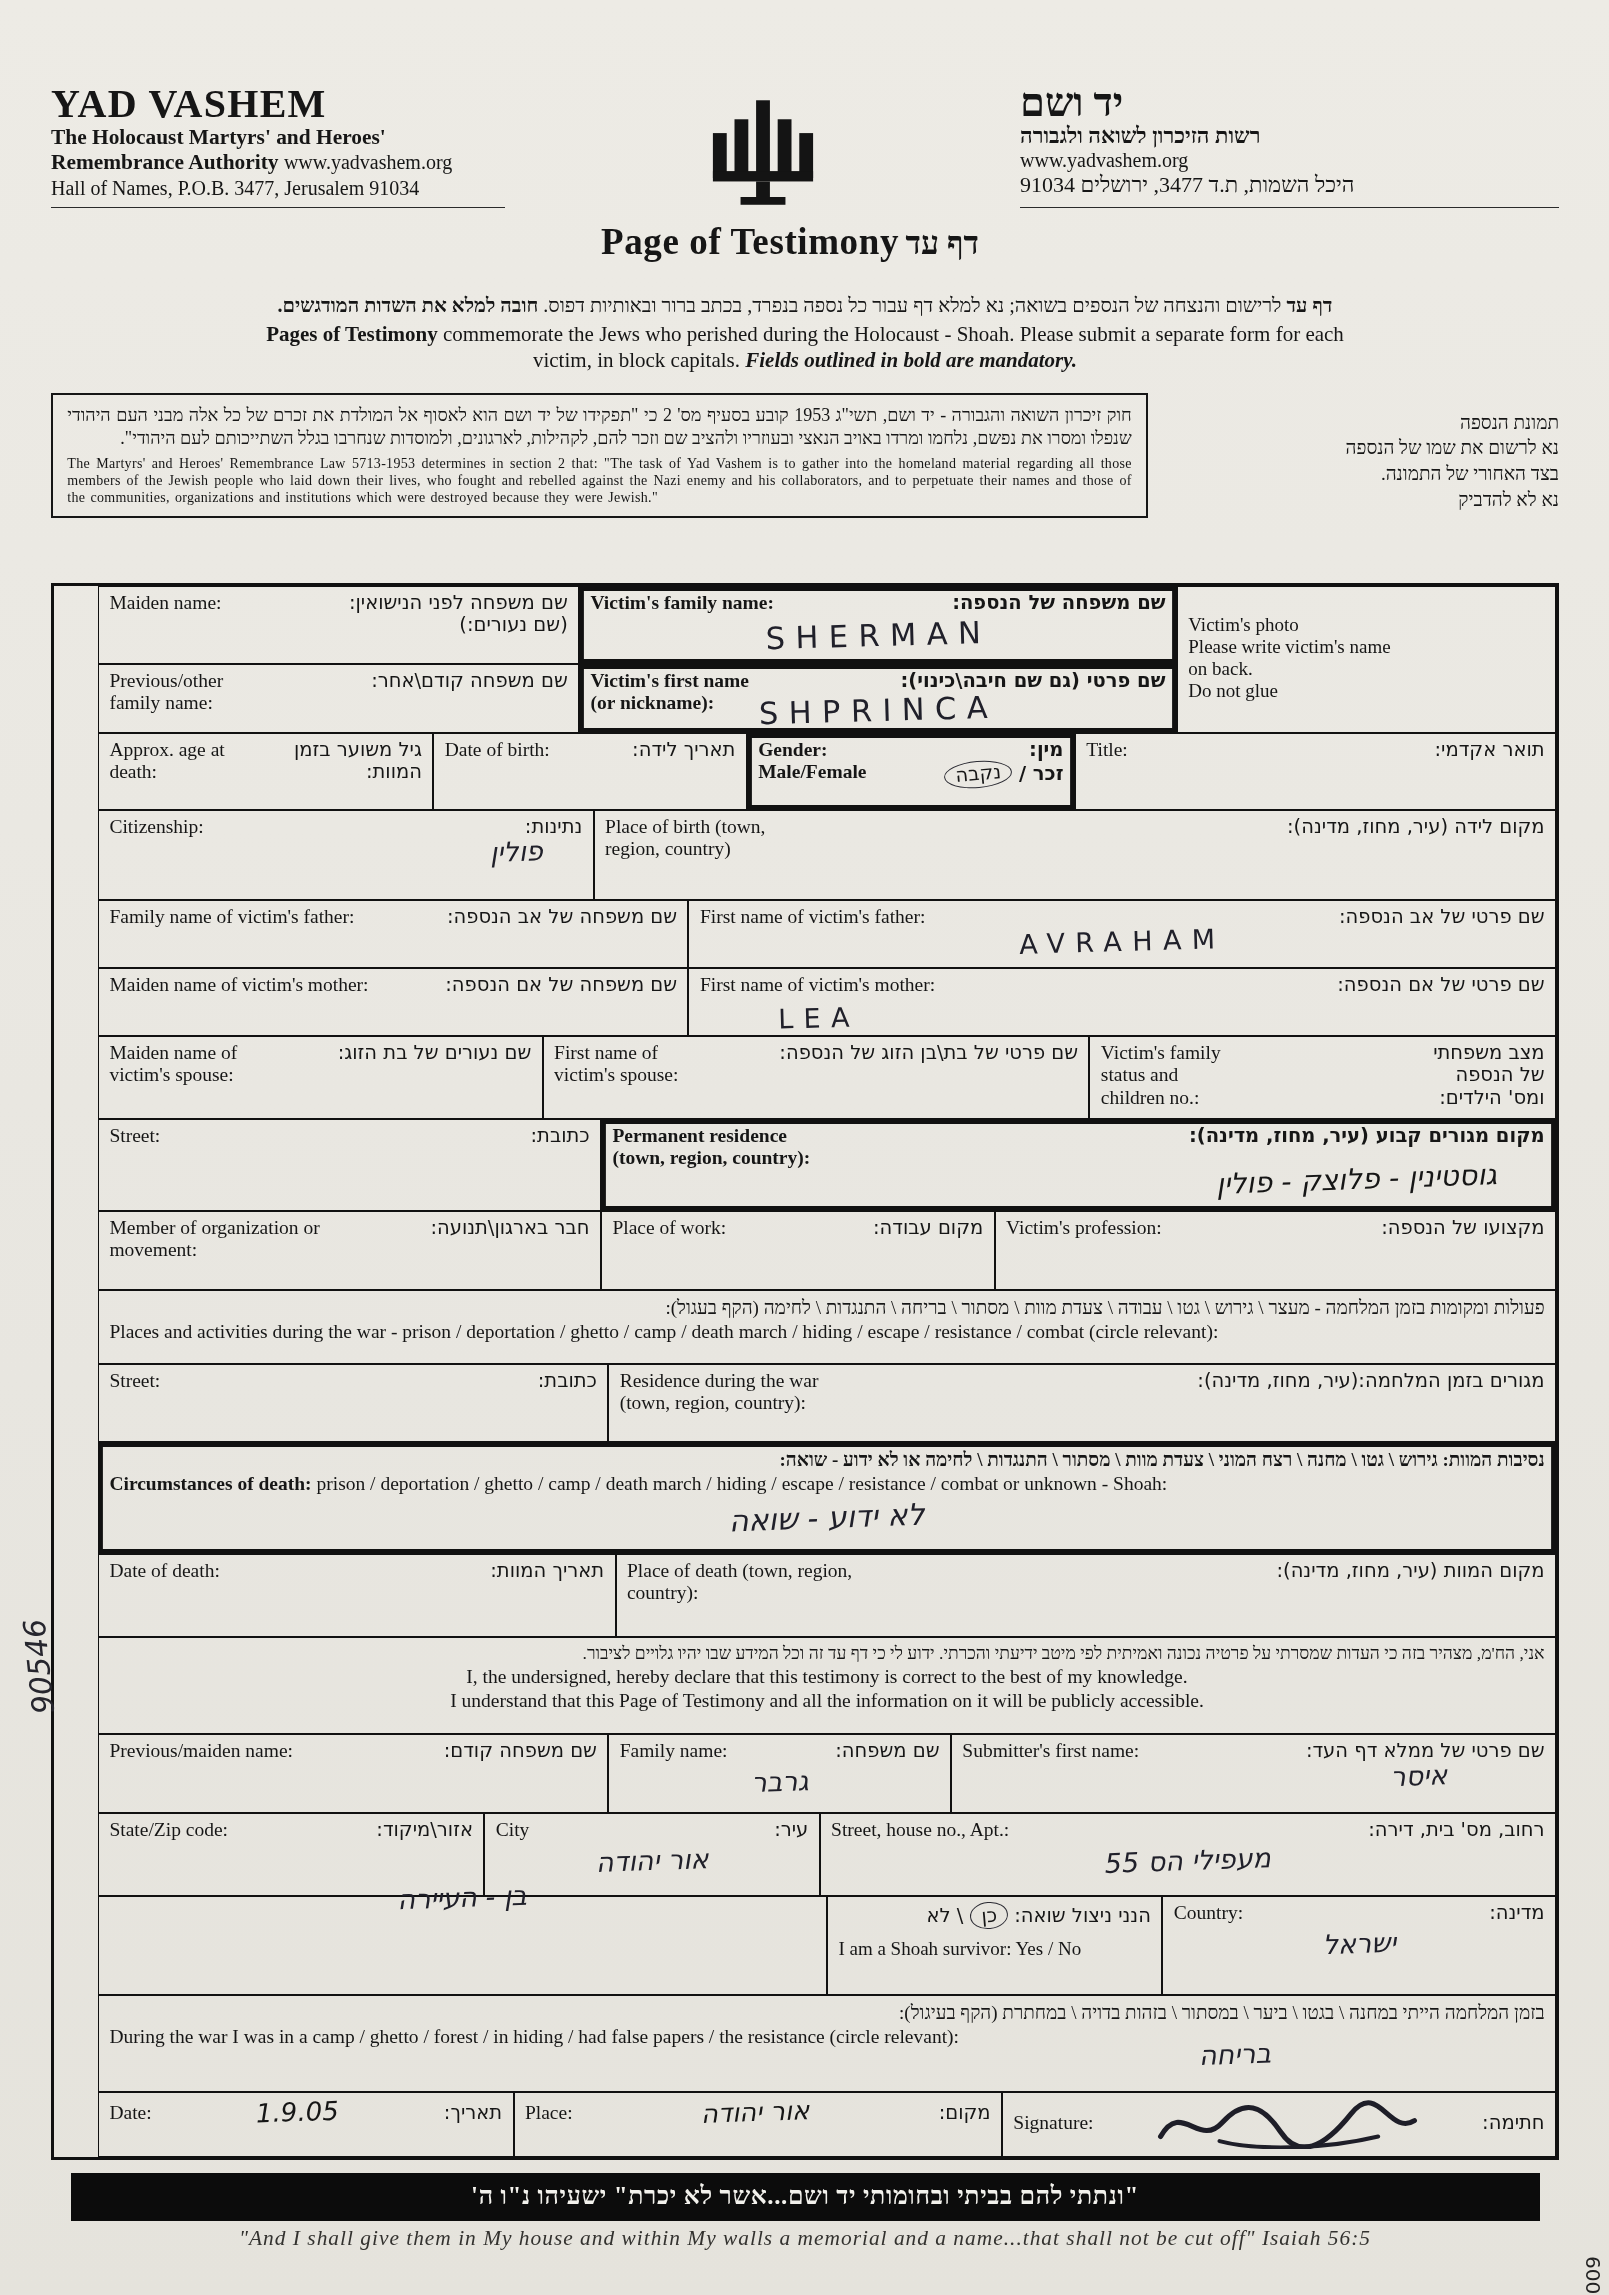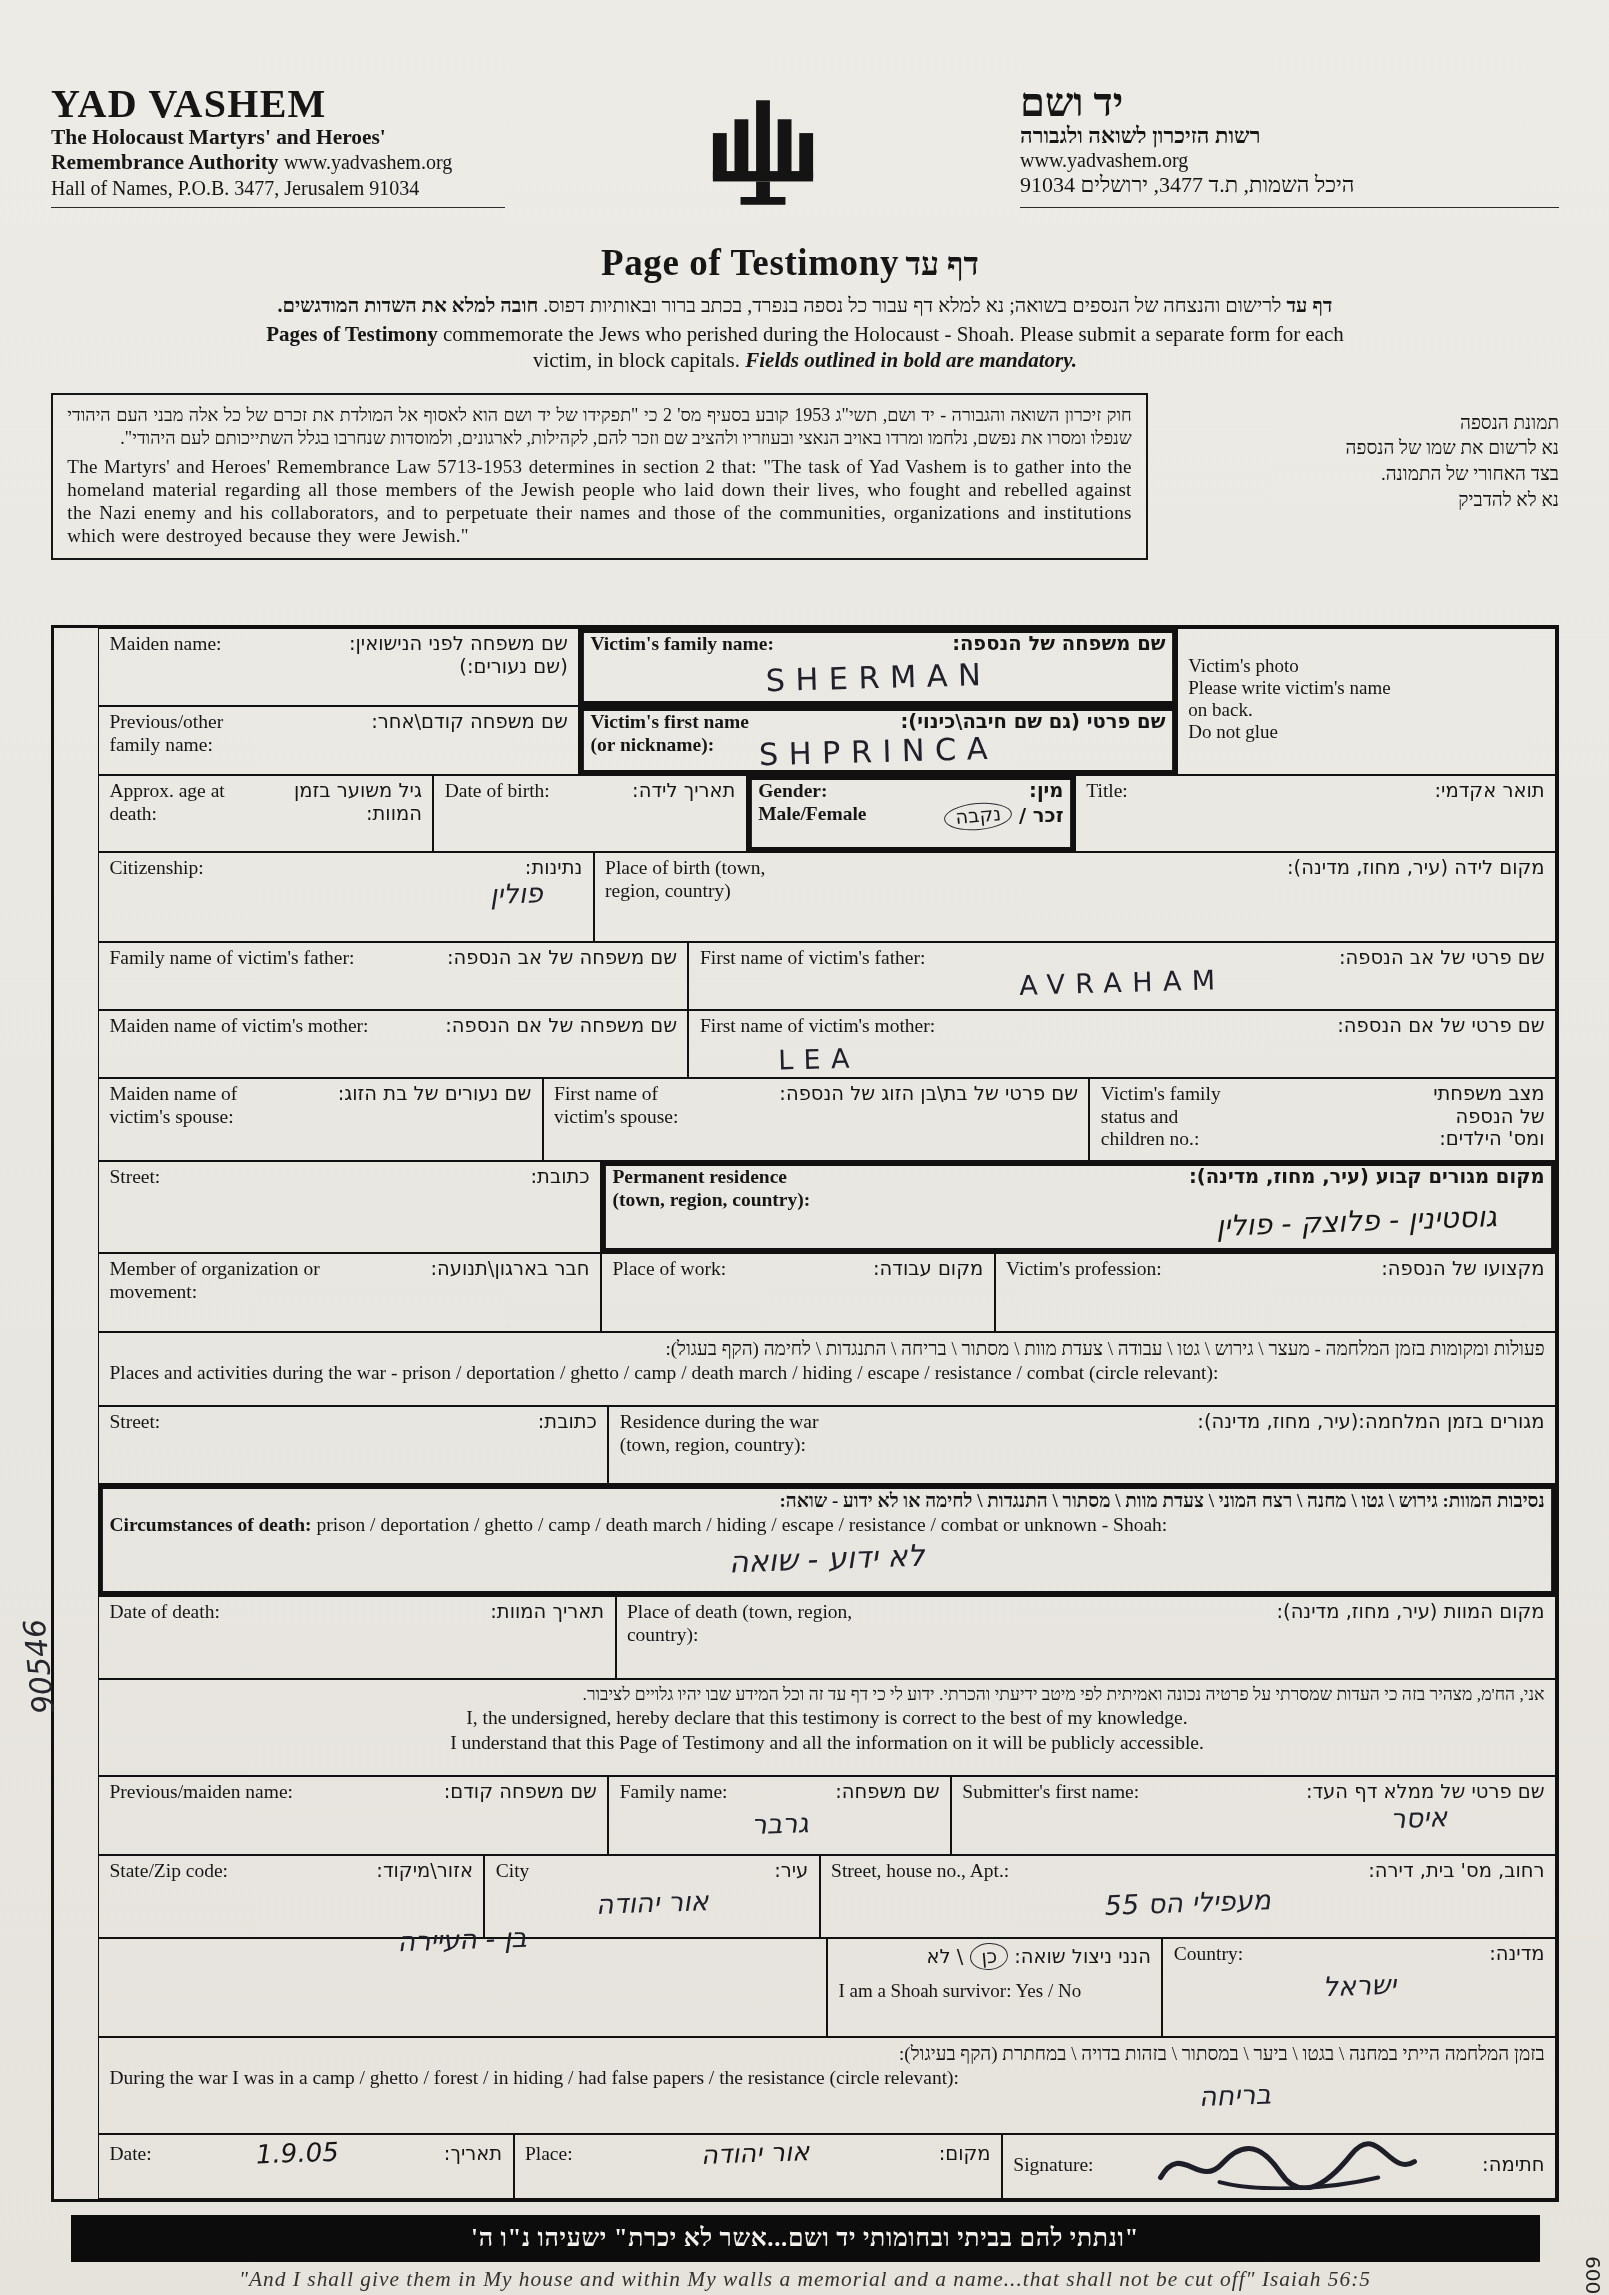--- a/index.html
+++ b/index.html
@@ -13,32 +13,32 @@
   .org-line{font-size:21.4px;font-weight:bold;line-height:1.18;}
   .org-line .norm{font-weight:normal;font-size:20px;}
   .org-addr{font-size:20px;font-weight:normal;line-height:1.2;}
   .rule{border-top:1.9px solid #2a2a2a;margin-top:7.8px;}
   .hdr-right{width:539px;text-align:left;direction:rtl;}
   .heb-name{font-size:40px;font-weight:bold;line-height:1.0;}
   .heb-line{font-size:22px;font-weight:bold;line-height:1.2;}
   .heb-url{font-size:20px;font-weight:normal;font-family:"Liberation Serif",serif;direction:ltr;}
   .logo-wrap{width:136px;display:flex;justify-content:center;padding-top:0;}
   
-  .title-row{position:absolute;top:241px;left:0;width:100%;text-align:center;}
+  .title-row{position:absolute;top:220px;left:0;width:100%;text-align:center;}
   .title-en{font-size:37px;font-weight:bold;letter-spacing:0.6px;}
   .title-he{font-size:32px;font-weight:bold;margin-right:30px;margin-left:6.5px;}
   
   .intro{margin-top:70px;text-align:center;}
   .intro-he{font-size:20px;direction:rtl;line-height:1.25;}
   .intro-en{font-size:21px;line-height:1.25;margin-top:2.6px;}
   
   .lawrow{display:flex;gap:23.4px;margin-top:19.5px;align-items:flex-start;}
   .lawbox{border:2.6px solid #161616;box-sizing:border-box;width:1097px;padding:9px 14.3px 10.4px;}
   .law-he{font-size:18px;direction:rtl;text-align:justify;margin:0 0 5.2px;line-height:1.28;}
-  .law-en{font-size:19px;text-align:justify;margin:0;line-height:1.22;letter-spacing:0.3px;word-spacing:1.3px;}
+  .law-en{font-size:14px;text-align:justify;margin:0;line-height:1.22;letter-spacing:0.3px;word-spacing:1.3px;}
   .law-photo{flex:1;direction:rtl;text-align:right;font-size:19px;line-height:1.35;padding-top:17px;}
   
   .form{border:3.2px solid #111;margin-top:65px;padding-left:44px;}
   .r{display:flex;align-items:stretch;}
   .col{display:flex;flex-direction:column;}
   .c{border:1.3px solid #111;box-sizing:border-box;padding:4.5px 10.4px;position:relative;}
   .bold{box-shadow:inset 0 0 0 3.9px #111;}
   .bold .en,.bold .he{font-weight:bold;}
   .lbl{display:flex;justify-content:space-between;gap:9px;font-size:19.5px;line-height:1.15;}
   .en{text-align:left;}

